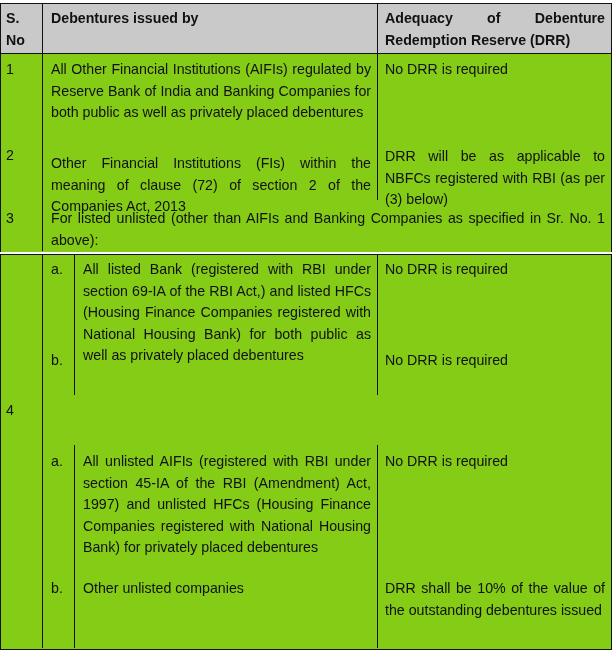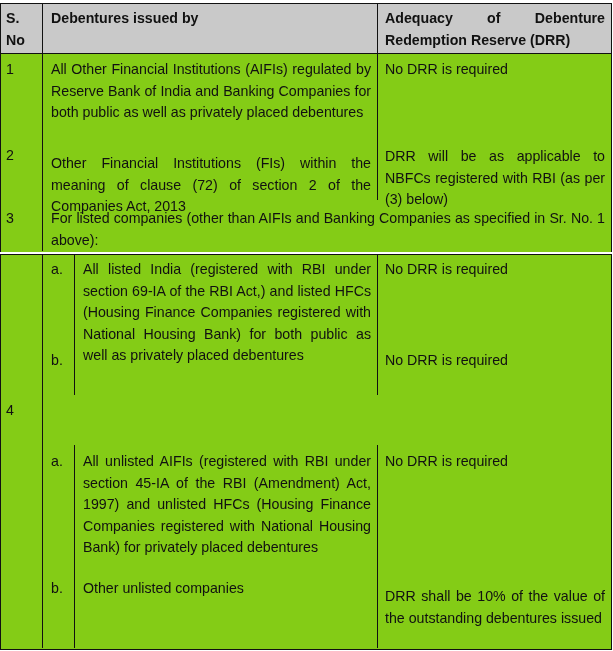--- a/index.html
+++ b/index.html
@@ -31,39 +31,39 @@
 
   <div class="cell" style="left:5px; top:55px;">1</div>
   <div class="cell just rich" style="left:50px; top:55px; width:320px;"><span>All Other Financial Institutions (</span><b>AIFIs</b><span>) regulated by Reserve Bank of India </span><b>and Banking Companies for both public</b><span> as well as </span><b>privately placed debentures</b></div>
   <div class="cell rich" style="left:384px; top:55px; width:220px;"><b>No DRR</b><span> is required</span></div>
 
   <div class="cell" style="left:5px; top:141px;">2</div>
   <div class="cell just rich" style="left:50px; top:141px; width:320px;margin-top:8px;"><b>Other Financial Institutions (FIs)</b><span> within the meaning of clause (72) of section 2 of the Companies Act, 2013</span></div>
   <div class="cell just rich" style="left:384px; top:142px; width:220px;"><b>DRR</b><span> will be </span><b>as applicable to NBFCs</b><span> registered with RBI (</span><b>as per (3) below</b><span>)</span></div>
 
   <div class="cell" style="left:5px; top:204px;">3</div>
-  <div class="cell just rich" style="left:50px; top:204px; width:554px;"><b>For listed companies</b><span> (other than AIFIs and Banking Companies as specified in Sr. No. 1 above):</span></div>
+  <div class="cell just rich" style="left:50px; top:204px; width:554px;"><b>For listed unlisted</b><span> (other than AIFIs and Banking Companies as specified in Sr. No. 1 above):</span></div>
 </div>
 
 <div class="sect" id="sect2">
   <div class="vline" style="left:41px; top:0; height:393px;"></div>
   <div class="vline" style="left:73px; top:0; height:140px;"></div>
   <div class="vline" style="left:376px; top:0; height:140px;"></div>
   <div class="vline" style="left:73px; top:190px; height:203px;"></div>
   <div class="vline" style="left:376px; top:190px; height:203px;"></div>
 
   <div class="cell" style="left:50px; top:4px;">a.</div>
-  <div class="cell just rich" style="left:82px; top:4px; width:288px;"><span>All </span><b>listed India</b><span> (registered with RBI under section 69-IA of the RBI Act,) and </span><b>listed HFCs</b><span> (Housing Finance Companies registered with National Housing Bank) </span><b>for both public</b><span> as well as </span><b>privately placed debentures</b></div>
+  <div class="cell just rich" style="left:82px; top:4px; width:288px;"><span>All </span><b>listed Bank</b><span> (registered with RBI under section 69-IA of the RBI Act,) and </span><b>listed HFCs</b><span> (Housing Finance Companies registered with National Housing Bank) </span><b>for both public</b><span> as well as </span><b>privately placed debentures</b></div>
   <div class="cell rich" style="left:384px; top:4px; width:220px;"><b>No DRR</b><span> is required</span></div>
 
   <div class="cell" style="left:50px; top:95px;">b.</div>
   <div class="cell rich" style="left:384px; top:95px; width:220px;"><b>No DRR</b><span> is required</span></div>
 
   <div class="cell" style="left:5px; top:145px;">4</div>
 
   <div class="cell" style="left:50px; top:196px;">a.</div>
   <div class="cell just rich" style="left:82px; top:196px; width:288px;"><span>All </span><b>unlisted AIFIs</b><span> (registered with RBI under section 45-IA of the RBI (Amendment) Act, 1997) and </span><b>unlisted HFCs</b><span> (Housing Finance Companies registered with National Housing Bank) </span><b>for privately placed debentures</b></div>
   <div class="cell rich" style="left:384px; top:196px; width:220px;"><b>No DRR</b><span> is required</span></div>
 
   <div class="cell" style="left:50px; top:323px;">b.</div>
   <div class="cell rich" style="left:82px; top:323px; width:288px;"><b>Other unlisted companies</b></div>
-  <div class="cell just rich" style="left:384px; top:323px; width:220px;margin-top:8px;"><b>DRR</b><span> shall be </span><b>10% of</b><span> the </span><b>value of</b><span> the </span><b>outstanding debentures</b><span> issued</span></div>
+  <div class="cell just rich" style="left:384px; top:323px; width:220px;"><b>DRR</b><span> shall be </span><b>10% of</b><span> the </span><b>value of</b><span> the </span><b>outstanding debentures</b><span> issued</span></div>
 </div>
 
 </body></html>

